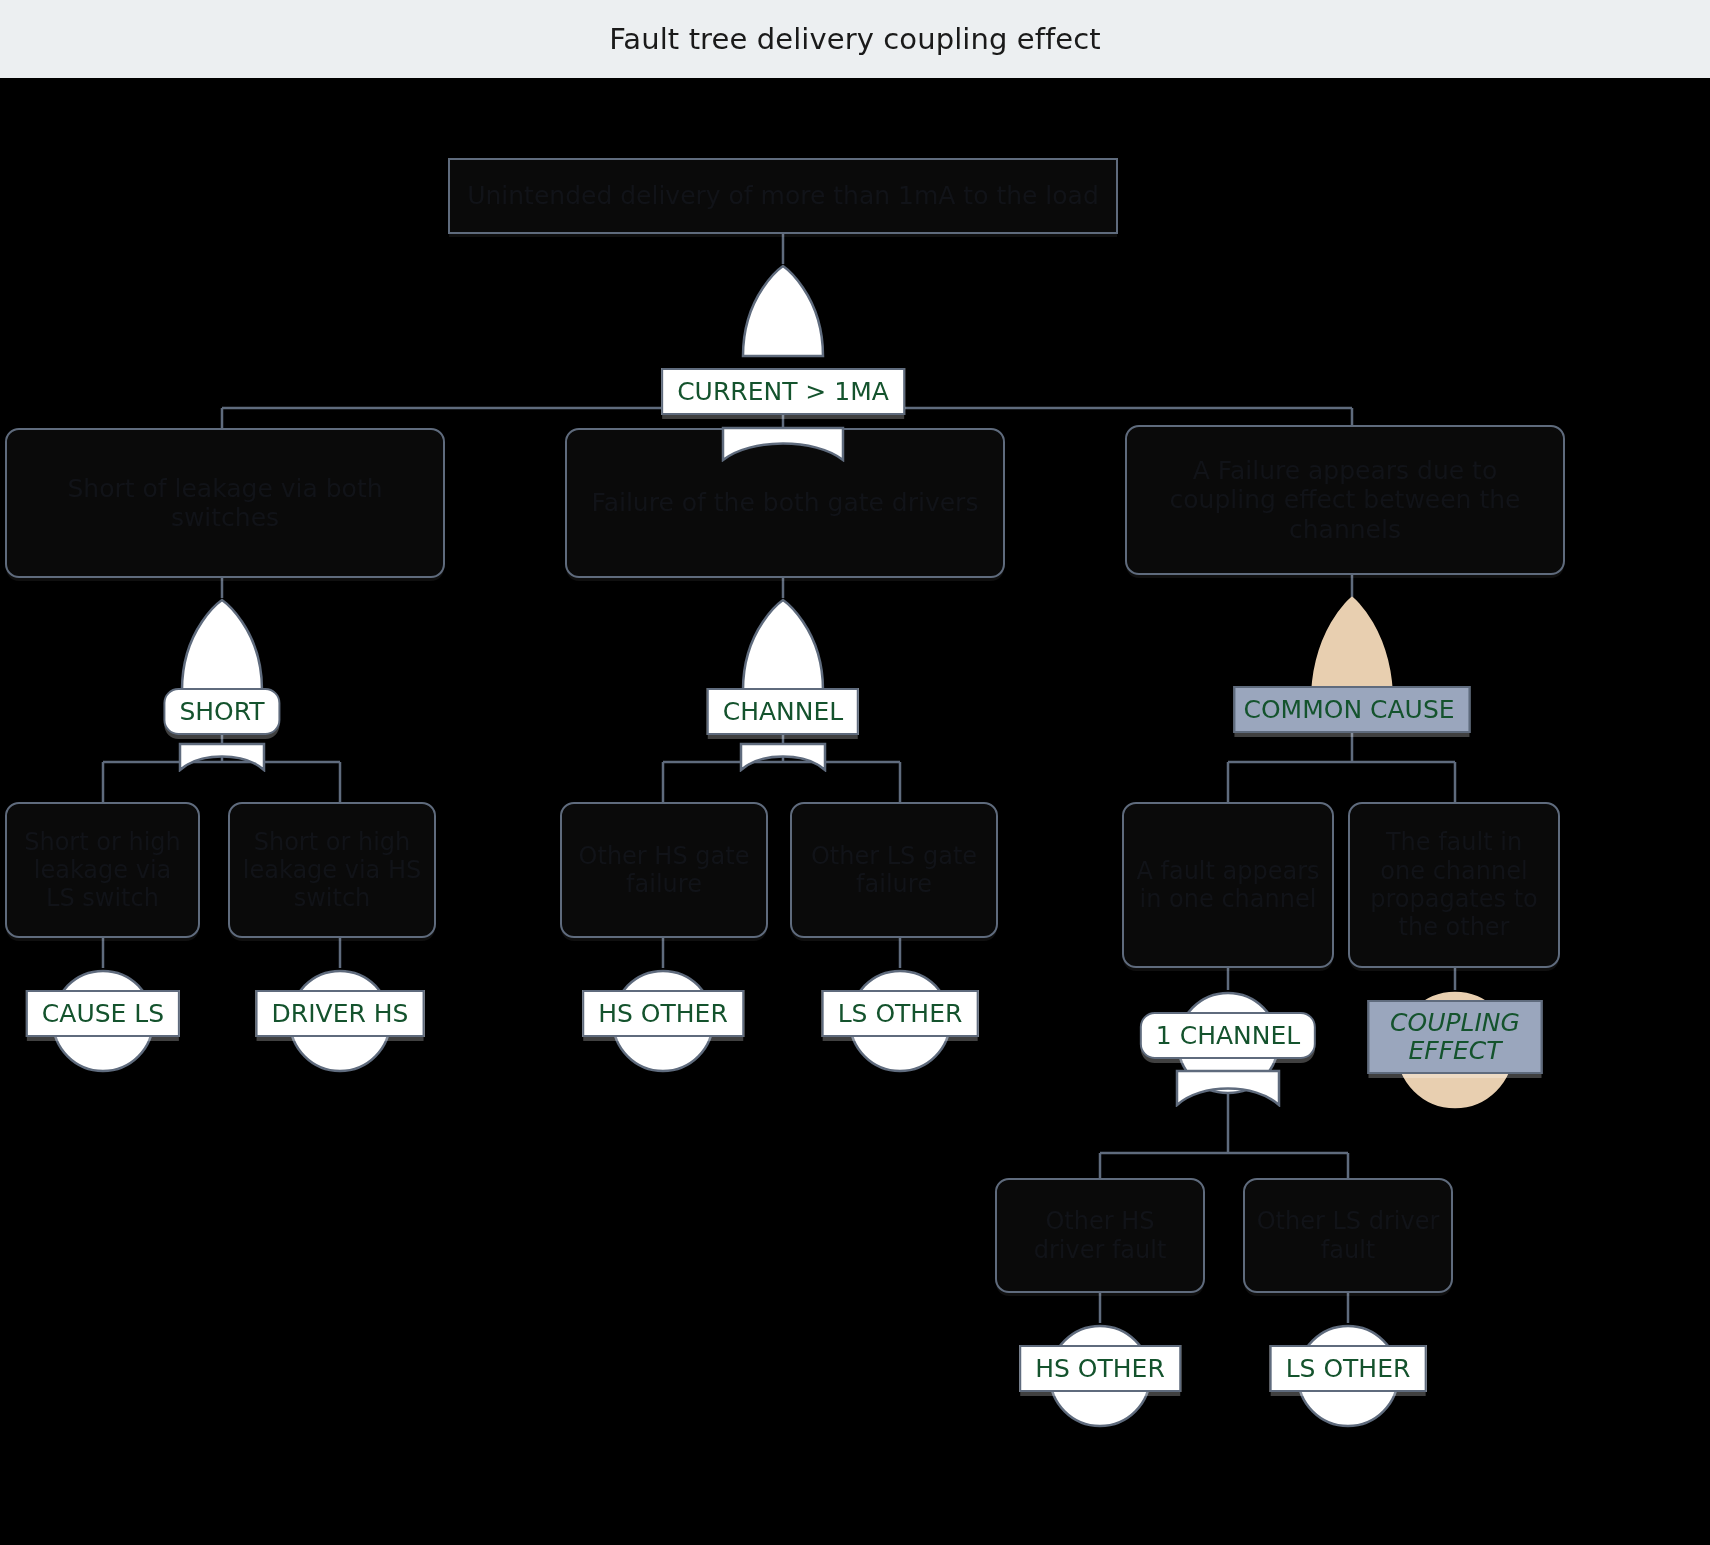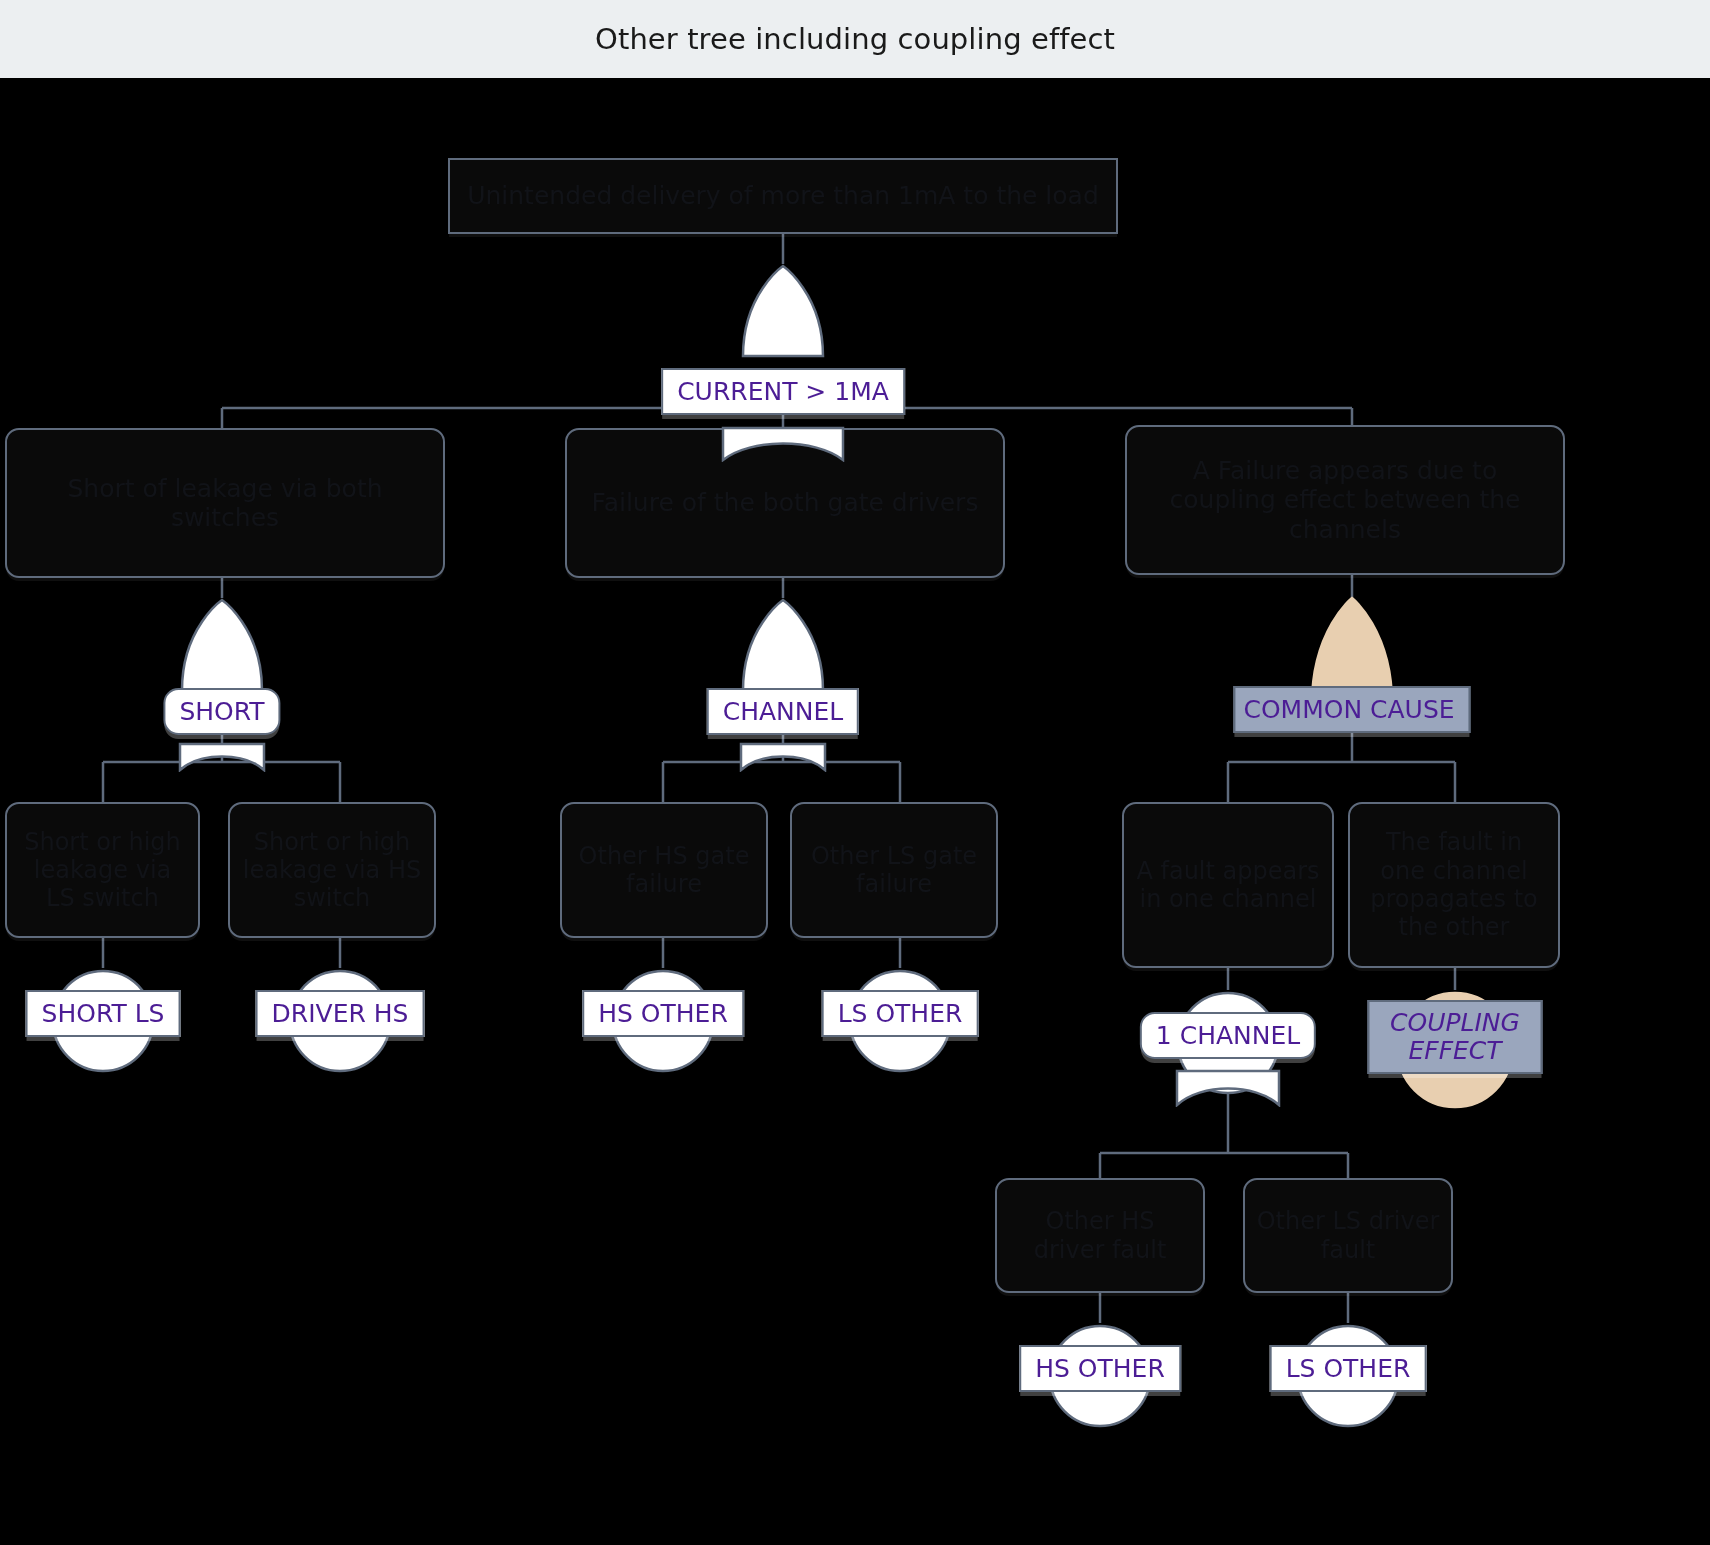--- a/index.html
+++ b/index.html
@@ -43,32 +43,32 @@
 
   
   .gate{ position:absolute; z-index:5; }
   .gate .shape{
     position:absolute; left:50%; top:0; transform:translateX(-50%);
     width:92px; height:108px;
   }
   .gate .lbl{
     position:absolute; left:50%; transform:translateX(-50%);
     background:#ffffff; border:2.5px solid #5f6b7d;
-    color:#4c1d95; font-size:25px; white-space:nowrap;
+    color:#14532d; font-size:25px; white-space:nowrap;
     padding:7px 14px; z-index:6; text-align:center;
     box-shadow:0 5px 0 -1px rgba(255,255,255,0.25);
   }
   .gate.accent .lbl{ background:#9aa6bd; }
   .gate .lbl.two{ white-space:normal; line-height:1.12;font-style:italic; }
 </style>
 </head>
 <body>
 
 <div id="titlebar">
-  <div class="t">Other tree including coupling effect</div>
+  <div class="t">Fault tree delivery coupling effect</div>
 </div>
 
 <div id="canvas">
 
   <svg class="wires" viewBox="0 0 1710 1467">
     <g stroke="#5f6b7d" stroke-width="2.5" fill="none">
 
       <path d="M783,156 L783,186"></path>
 
       <path d="M783,300 L783,330"></path>
@@ -201,21 +201,21 @@
   <div class="ev round small" style="left:1348px; top:724px; width:212px; height:166px;">
     <span>The fault in one channel propagates to the other</span>
   </div>
 
   <div class="gate" style="left:103px; top:890px; width:0;">
     <div class="shape" style="left:0; top:0; transform:translateX(-50%); width:106px; height:106px;">
       <svg width="106" height="106" viewBox="0 0 106 106">
           <circle cx="53" cy="53" r="50" fill="#ffffff" stroke="#5f6b7d" stroke-width="2.5"></circle>
         </svg>
     </div>
-    <div class="lbl" style="left:0; top:22px;">SHORT LS</div>
+    <div class="lbl" style="left:0; top:22px;">CAUSE LS</div>
   </div>
 
   <div class="gate" style="left:340px; top:890px; width:0;">
     <div class="shape" style="left:0; top:0; transform:translateX(-50%); width:106px; height:106px;">
       <svg width="106" height="106" viewBox="0 0 106 106">
           <circle cx="53" cy="53" r="50" fill="#ffffff" stroke="#5f6b7d" stroke-width="2.5"></circle>
         </svg>
     </div>
     <div class="lbl" style="left:0; top:22px;">DRIVER HS</div>
   </div>

